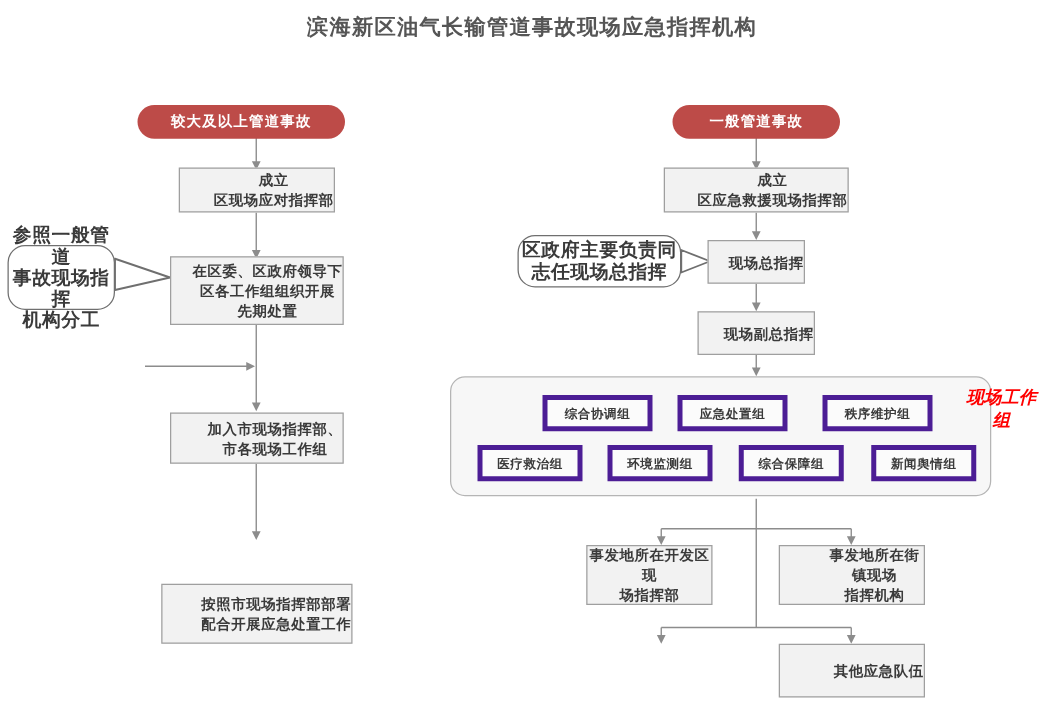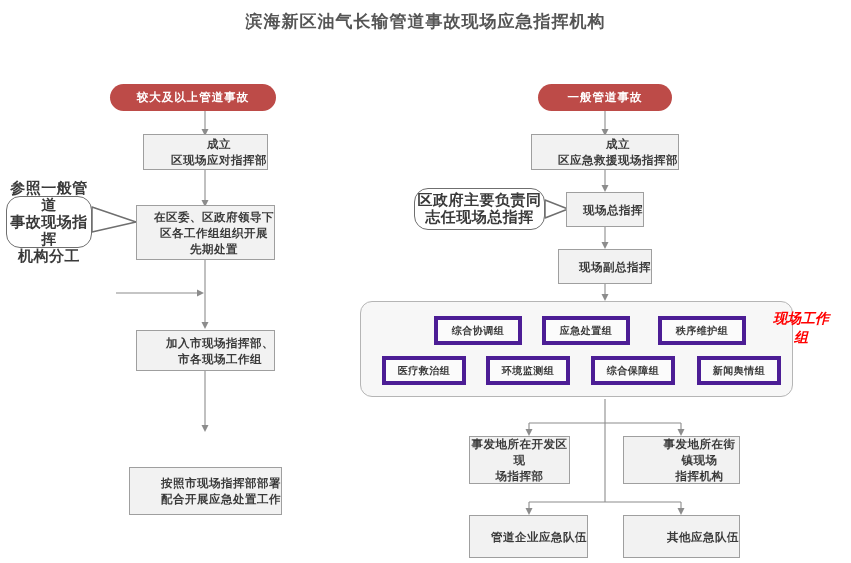--- a/index.html
+++ b/index.html
@@ -225,16 +225,15 @@
 
   <div class="abs box" style="left:469px;top:436px;width:101px;height:48px;">
     <span class="ml">事发地所在开发区现
 场指挥部</span>
   </div>
   <div class="abs box" style="left:623px;top:436px;width:117px;height:48px;padding-left:36px;">
     <span class="ml">事发地所在街镇现场
 指挥机构</span>
   </div>
 
-  <div class="abs box" style="left:469px;top:515px;width:119px;height:43px;">管道企业应急队伍</div>
   <div class="abs box" style="left:623px;top:515px;width:117px;height:43px;">其他应急队伍</div>
 
 </div>
 
 </body></html>

